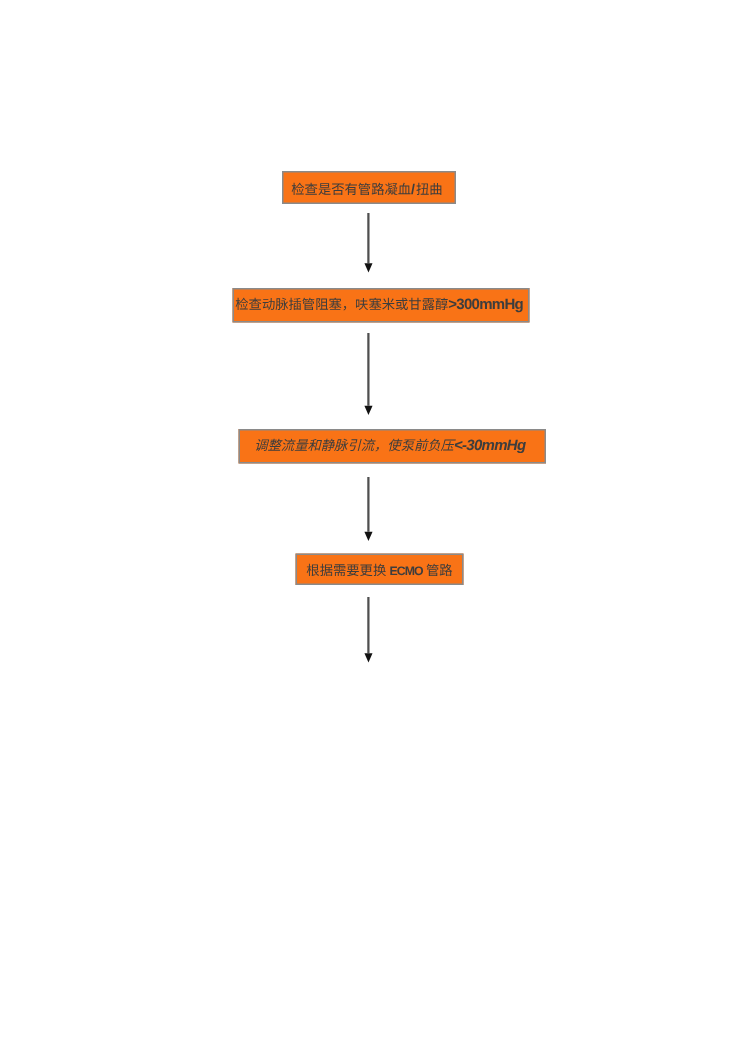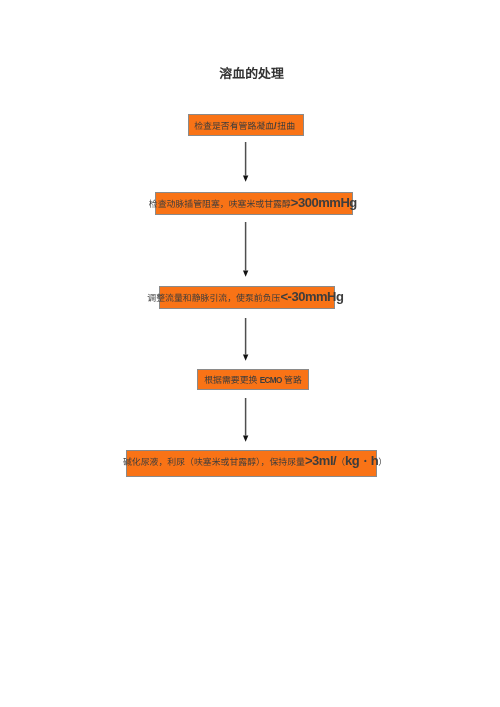--- a/index.html
+++ b/index.html
@@ -32,21 +32,21 @@
     font-size:8.9px;
     line-height:9px;
     display:flex;
     align-items:center;
     justify-content:center;
     white-space:nowrap;
   }
   .node .lat {
     font-family:"Liberation Sans", sans-serif;
     font-weight:bold;
-    font-size:13px;
+    font-size:10px;
     letter-spacing:-0.47px;
   }
   .node .latreg {
     font-family:"Liberation Sans", sans-serif;
     font-weight:bold;
     font-size:8.2px;
     letter-spacing:-0.62px;
   }
 
   .node .slash {
@@ -56,55 +56,51 @@
     letter-spacing:0.6px;
   }
   .node .dot { font-size:7.6px; padding:0 4.6px; position:relative; top:-1.7px; }
   .arrow { position:absolute; display:block; }
 </style>
 </head>
 <body>
 
 <div id="page">
 
-  <div class="title">溶血的处理</div>
 
   <div class="node" style="left:188px;top:114px;width:116px;height:21.5px;padding-top:1.5px;padding-right:2.8px;">
     <span><span>检查是否有管路凝血</span><span class="slash">/</span><span>扭曲</span></span>
   </div>
 
   <svg class="arrow" width="12" height="42" viewBox="0 0 12 42" style="left:240px;top:141px;">
     <path d="M5.6 1 L5.6 34.5" stroke="#4f4f4f" stroke-width="1.5" fill="none"></path>
     <path d="M2.95 34.5 L8.35 34.5 L5.65 40.7 Z" fill="#121212"></path>
   </svg>
 
   <div class="node" style="left:155px;top:192px;width:197.6px;height:23px;padding-bottom:0.4px;padding-right:2px;">
     <span><span>检查动脉插管阻塞，呋塞米或甘露醇</span><span class="lat">&gt;300mmHg</span></span>
   </div>
 
   <svg class="arrow" width="12" height="56" viewBox="0 0 12 56" style="left:240px;top:221px;">
     <path d="M5.6 1 L5.6 49.5" stroke="#4f4f4f" stroke-width="1.5" fill="none"></path>
     <path d="M2.95 49.5 L8.35 49.5 L5.65 55.7 Z" fill="#121212"></path>
   </svg>
 
-  <div class="node" style="left:159.2px;top:286px;width:176px;height:22.5px;padding-top:1px;padding-right:3.6px;">
+  <div class="node" style="left:159.2px;top:286px;width:205px;height:22.5px;padding-top:1px;padding-right:3.6px;font-style:italic;">
     <span><span>调整流量和静脉引流，使泵前负压</span><span class="lat">&lt;-30mmHg</span></span>
   </div>
 
   <svg class="arrow" width="12" height="44" viewBox="0 0 12 44" style="left:240px;top:317px;">
     <path d="M5.6 1 L5.6 37.5" stroke="#4f4f4f" stroke-width="1.5" fill="none"></path>
     <path d="M2.95 37.5 L8.35 37.5 L5.65 43.7 Z" fill="#121212"></path>
   </svg>
 
   <div class="node" style="left:197px;top:369px;width:112px;height:20.5px;padding-top:2.5px;">
     <span><span>根据需要更换 </span><span class="latreg">ECMO</span><span> 管路</span></span>
   </div>
 
   <svg class="arrow" width="12" height="45" viewBox="0 0 12 45" style="left:240px;top:397px;">
     <path d="M5.6 1 L5.6 38.5" stroke="#4f4f4f" stroke-width="1.5" fill="none"></path>
     <path d="M2.95 38.5 L8.35 38.5 L5.65 44.7 Z" fill="#121212"></path>
   </svg>
 
-  <div class="node" style="left:126px;top:450px;width:251px;height:26.5px;padding-bottom:4.4px;padding-left:7px;">
-    <span><span>碱化尿液，利尿（呋塞米或甘露醇），保持尿量</span><span class="lat">&gt;3ml/</span><span>（</span><span class="lat">kg</span><span class="lat dot">•</span><span class="lat">h</span><span>）</span></span>
-  </div>
 
 </div>
 
 </body></html>

